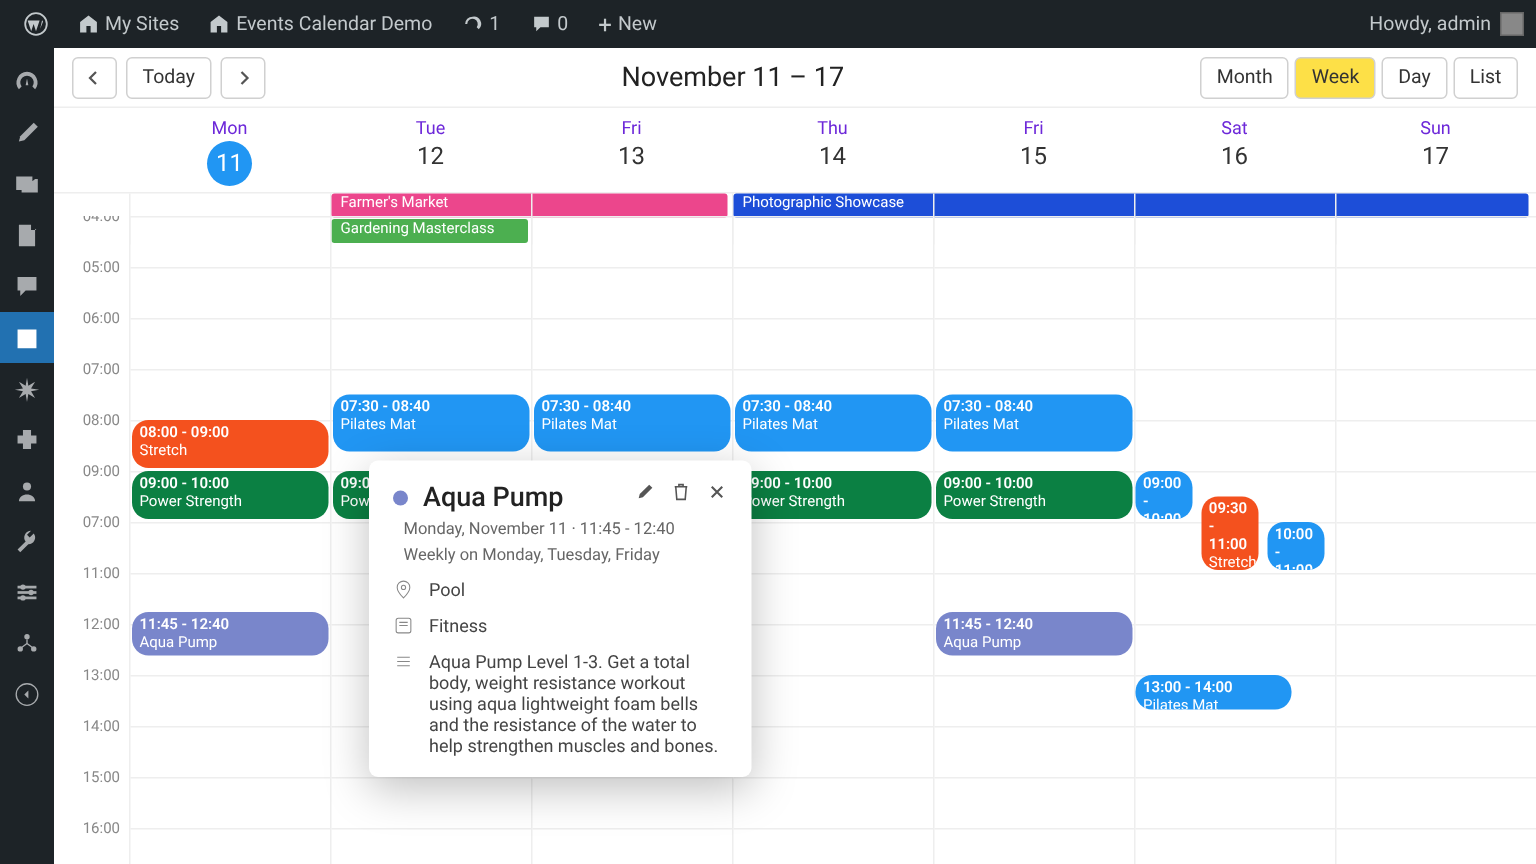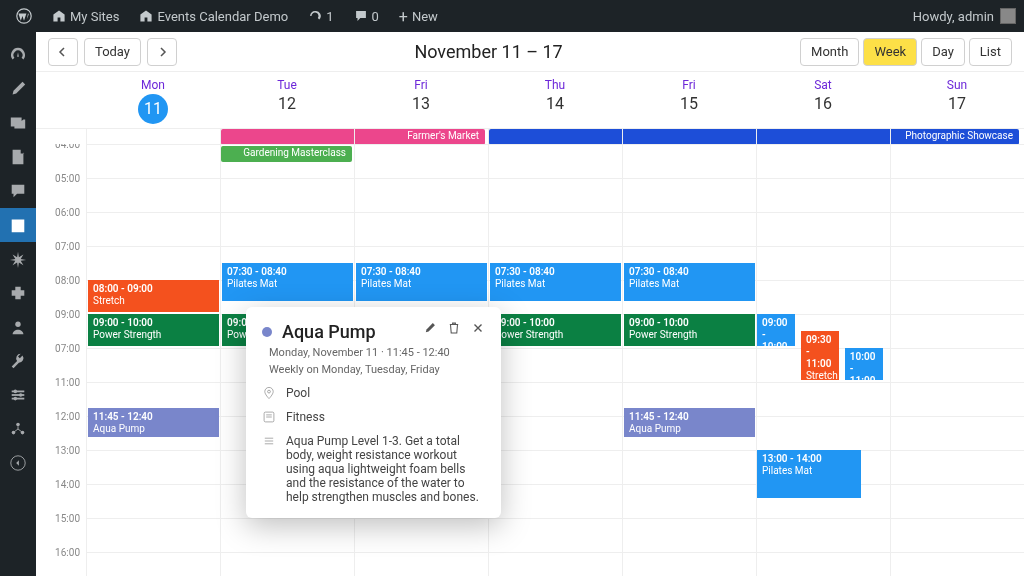--- a/index.html
+++ b/index.html
@@ -18,30 +18,30 @@
 .btn{border:1px solid #d0d0d0;background:#fff;height:28px;padding:0 10px;border-radius:4px;font-size:13px;color:#333;cursor:pointer;display:flex;align-items:center;justify-content:center;}
 .btn.icon-btn{width:30px;padding:0;}
 .btn.active{background:#fde047;}
 .cal-title{font-size:18px;color:#222;font-weight:400;}
 .view-switch{display:flex;gap:4px;}
 .cal-header{display:flex;padding-left:50px;border-bottom:1px solid #eee;background:#fff;}
 .day-col{flex:1;text-align:center;padding:6px 0 4px;}
 .day-col .dow{font-size:12px;color:#6d28d9;}
 .day-col .dnum{font-size:16px;color:#333;margin-top:2px;}
 .day-col .dnum.today{display:inline-block;width:30px;height:30px;line-height:30px;border-radius:50%;background:#2196f3;color:#fff;}
-.allday{display:flex;padding-left:50px;text-align:right;}
+.allday{display:flex;padding-left:50px;}
 .allday .aslot{flex:1;position:relative;border-left:1px solid #eee;min-height:32px;}
 .allday .bar{position:absolute;top:0;left:0;right:0;height:16px;font-size:10px;color:#fff;padding:1px 6px;overflow:hidden;white-space:nowrap;border-radius:2px;}
 .grid-wrap{position:absolute;top:112px;left:0;right:0;bottom:0;overflow-y:auto;}
 .grid{position:relative;display:flex;}
 .time-gutter{width:50px;flex-shrink:0;}
 .time-gutter .hr{height:34px;font-size:10px;color:#888;text-align:right;padding-right:6px;position:relative;top:-5px;}
 .gday{flex:1;position:relative;border-left:1px solid #eee;}
 .gday .hrline{height:34px;border-top:1px solid #eee;}
-.ev{position:absolute;left:1px;right:1px;color:#fff;font-size:10px;padding:3px 5px;border-radius:0;overflow:hidden;line-height:1.2;}
+.ev{position:absolute;left:1px;right:1px;color:#fff;font-size:10px;padding:3px 5px;border-radius:11px;overflow:hidden;line-height:1.2;}
 .ev .tm{font-weight:600;}
 .popover{position:absolute;background:#fff;border-radius:6px;box-shadow:0 8px 30px rgba(0,0,0,.25);width:255px;padding:14px 16px;z-index:100;}
 .popover .pop-head{display:flex;align-items:flex-start;gap:10px;}
 .popover .dot{width:10px;height:10px;border-radius:50%;margin-top:6px;flex-shrink:0;}
 .popover h3{font-size:18px;font-weight:500;color:#222;flex:1;}
 .popover .actions{display:flex;gap:10px;color:#555;}
 .popover .actions span{cursor:pointer;}
 .popover .meta{font-size:11px;color:#666;margin-left:7px;margin-top:4px;}
 .popover .row{display:flex;gap:10px;margin-top:10px;font-size:12px;color:#444;}
 .popover .row .ic{width:14px;color:#888;flex-shrink:0;}
@@ -394,21 +394,21 @@
           <div class="ev" style="background: rgb(33, 150, 243); top: 170px; height: 32px; width: calc(30% - 2px); left: 0%; right: auto;">
             <div class="tm">09:00 - 10:00</div>
           </div>
           <div class="ev" style="background: rgb(244, 81, 30); top: 187px; height: 49px; width: calc(30% - 2px); left: 33%; right: auto;">
             <div class="tm">09:30 - 11:00</div>
             <div>Stretch</div>
           </div>
           <div class="ev" style="background: rgb(33, 150, 243); top: 204px; height: 32px; width: calc(30% - 2px); left: 66%; right: auto;">
             <div class="tm">10:00 - 11:00</div>
           </div>
-          <div class="ev" style="background: rgb(33, 150, 243); top: 306px; height: 48px; width: calc(80% - 2px); left: 0%; right: auto;">
+          <div class="ev" style="background: rgb(33, 150, 243); top: 306px; height: 23px; width: calc(80% - 2px); left: 0%; right: auto;">
             <div class="tm">13:00 - 14:00</div>
             <div>Pilates Mat</div>
           </div>
         </div>
         <div class="gday">
           <div class="hrline"></div>
           <div class="hrline"></div>
           <div class="hrline"></div>
           <div class="hrline"></div>
           <div class="hrline"></div>

